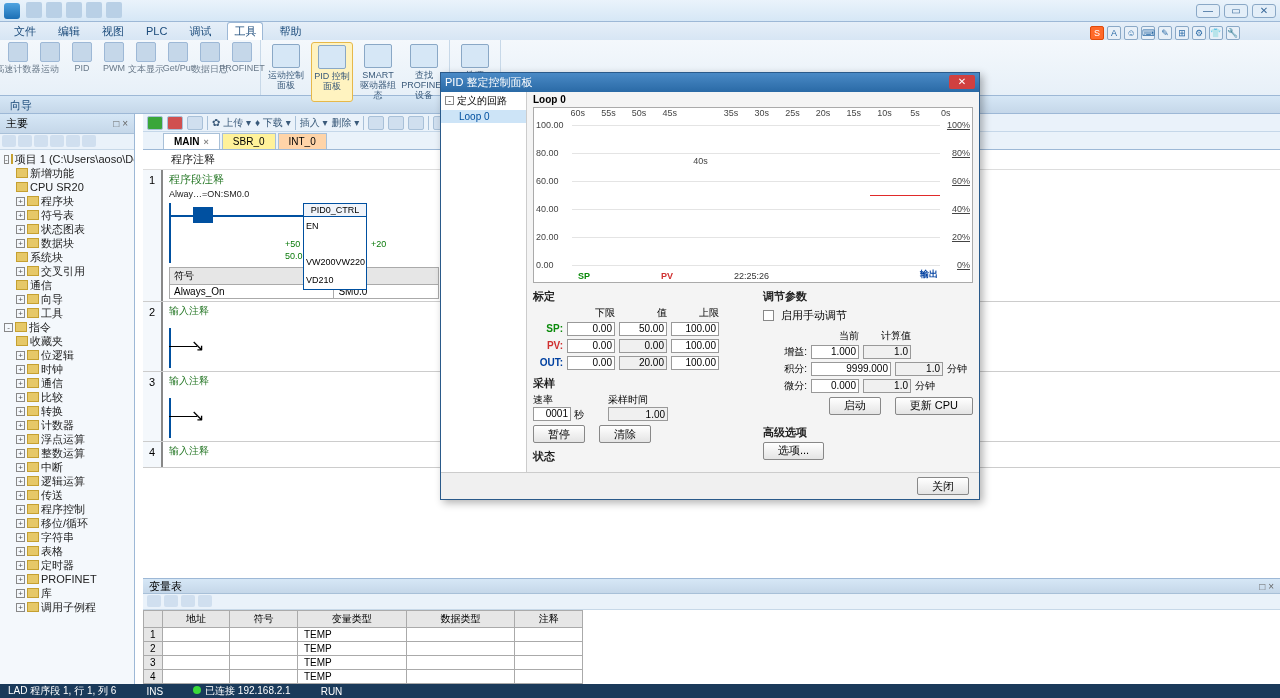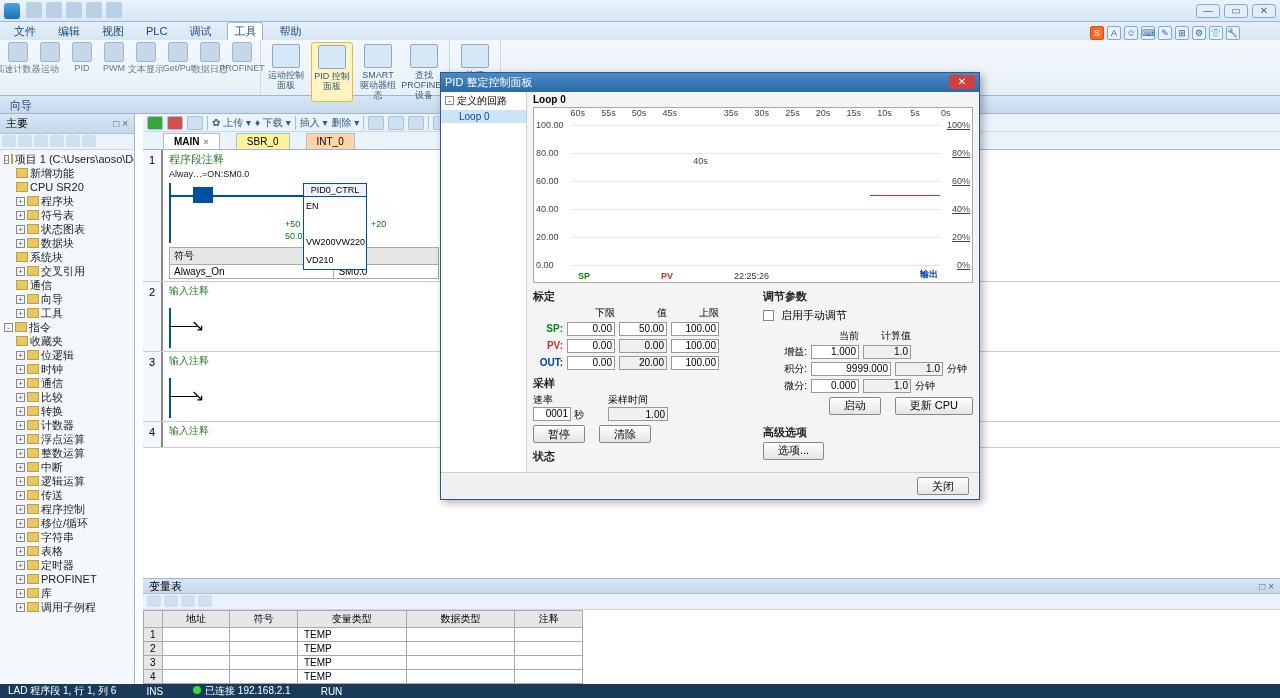--- a/index.html
+++ b/index.html
@@ -47,21 +47,21 @@
 
 
 .center { flex:1; display:flex; flex-direction:column; background:#fff; position:relative; }
 .ed-tools { height:18px; background:#eaf2fa; border-bottom:1px solid #c5d7e9; display:flex; align-items:center; gap:4px; padding:0 4px; font-size:10px; color:#3a5a7a; }
 .ed-tools .tbtn { width:16px; height:14px; background:#d0dfef; border:1px solid #a8c0d8; border-radius:2px; }
 .ed-tools .tbtn.green { background:#3aa63a; }
 .ed-tools .tbtn.red { background:#d05050; }
 .ed-tools .sep { width:1px; height:14px; background:#a8c0d8; }
 .ed-tools .dd { font-size:10px; color:#3a5a7a; }
 .tabs { height:18px; display:flex; align-items:flex-end; background:#eaf2fa; border-bottom:1px solid #9db8d6; padding-left:20px; }
-.tab { height:16px; padding:0 10px; font-size:10px; border:1px solid #a8c0d8; border-bottom:none; margin-right:16px; display:flex; align-items:center; gap:4px; }
+.tab { height:16px; padding:0 10px; font-size:10px; border:1px solid #a8c0d8; border-bottom:none; margin-right:2px; display:flex; align-items:center; gap:4px; }
 .tab .tx { font-size:9px; color:#888; }
 .tab.active { background:#fff; font-weight:bold; }
 .tab.yellow { background:#fff29a; }
 .tab.orange { background:#ffd4a8; }
 .editor { flex:1; overflow:auto; position:relative; }
 .ed-header { padding:2px 28px; font-size:11px; color:#222; border-bottom:1px solid #ddd; }
 .netrow { display:flex; border-bottom:1px solid #ccc; min-height:70px; }
 .netnum { width:20px; border-right:2px solid #888; text-align:center; font-size:11px; background:#f4f8fc; padding-top:4px; }
 .netbody { flex:1; padding:2px 6px; position:relative; }
 .netcomment { color:#2a7a2a; font-size:11px; }
@@ -454,20 +454,21 @@
     </div>
     <div class="tabs">
       <div class="tab active">
           <span>MAIN</span>
           <span class="tx">×</span>
         </div>
       <div class="tab yellow">SBR_0</div>
       <div class="tab orange">INT_0</div>
     </div>
     <div class="editor">
+      <div class="ed-header">程序注释</div>
 
       <div class="netrow">
         <div class="netnum">1</div>
         <div class="netbody">
           <div class="netcomment">程序段注释</div>
           <div style="font-size:9px;color:#222;margin-top:2px;">Alway…=ON:SM0.0</div>
           <div class="ladder">
             <div class="rail"></div>
             <div class="hwire" style="left:0;top:12px;width:28px;"></div>
             <div class="contact closed" style="left:24px;top:4px;"></div>

